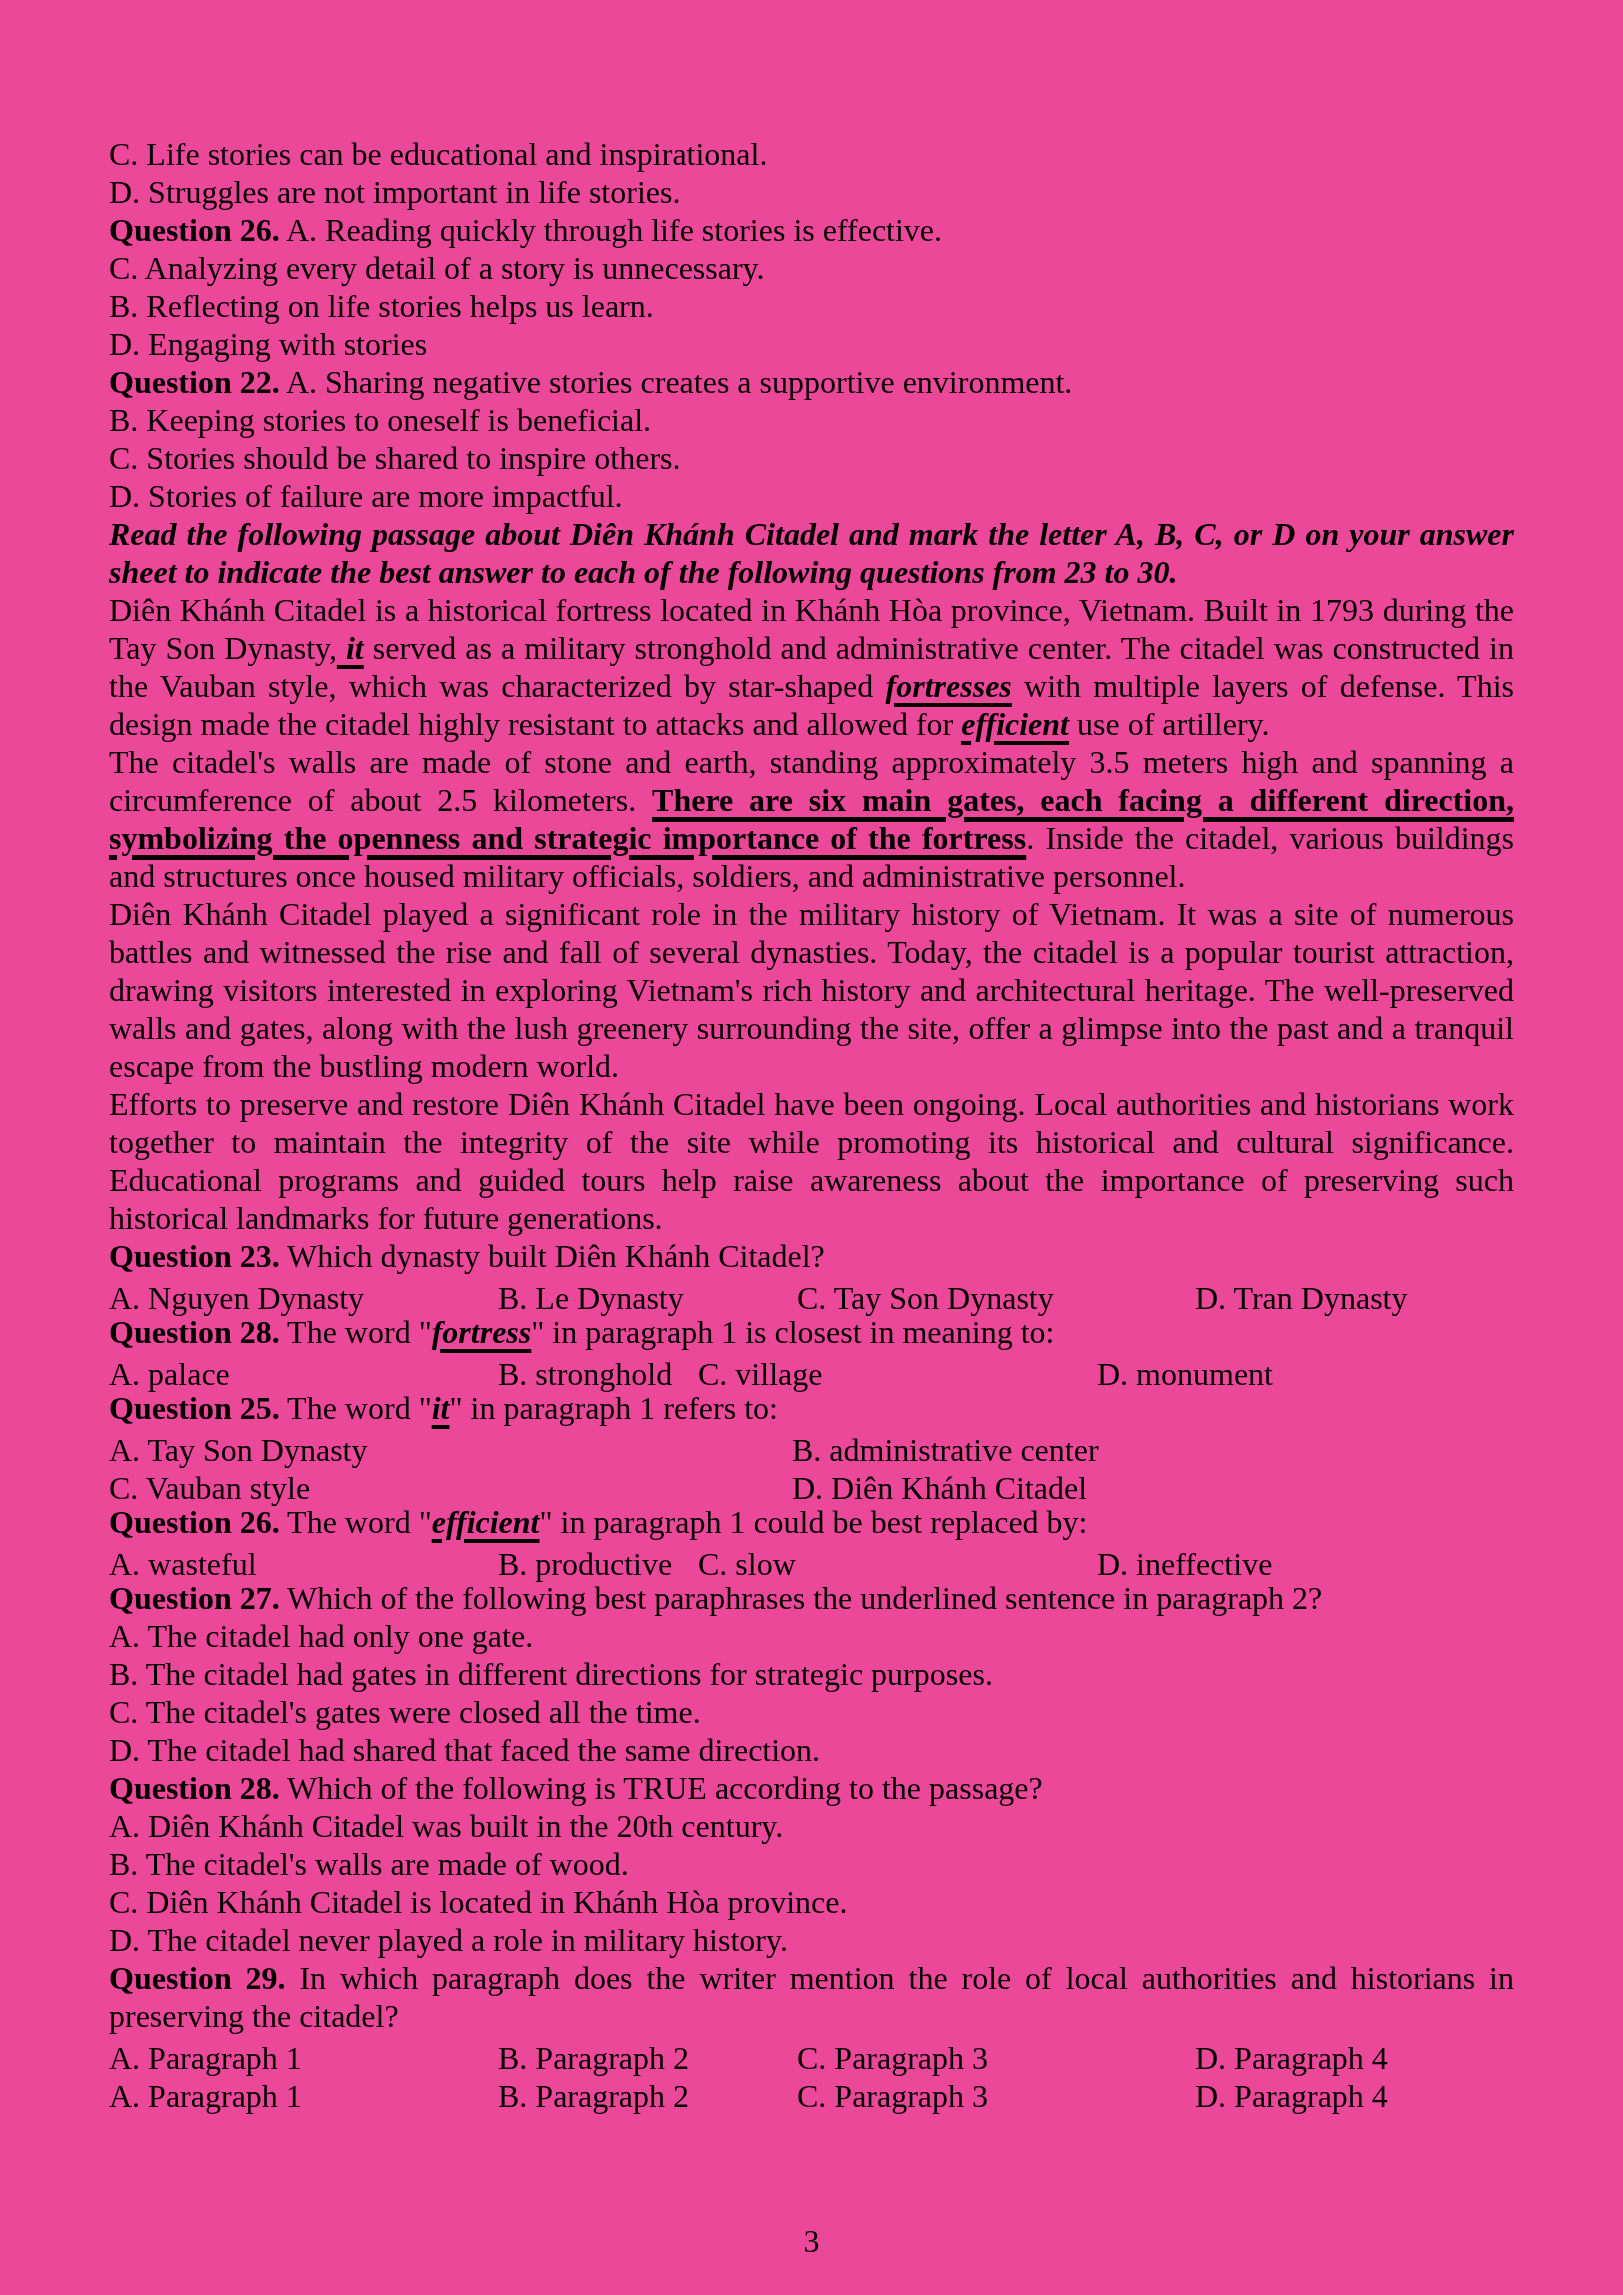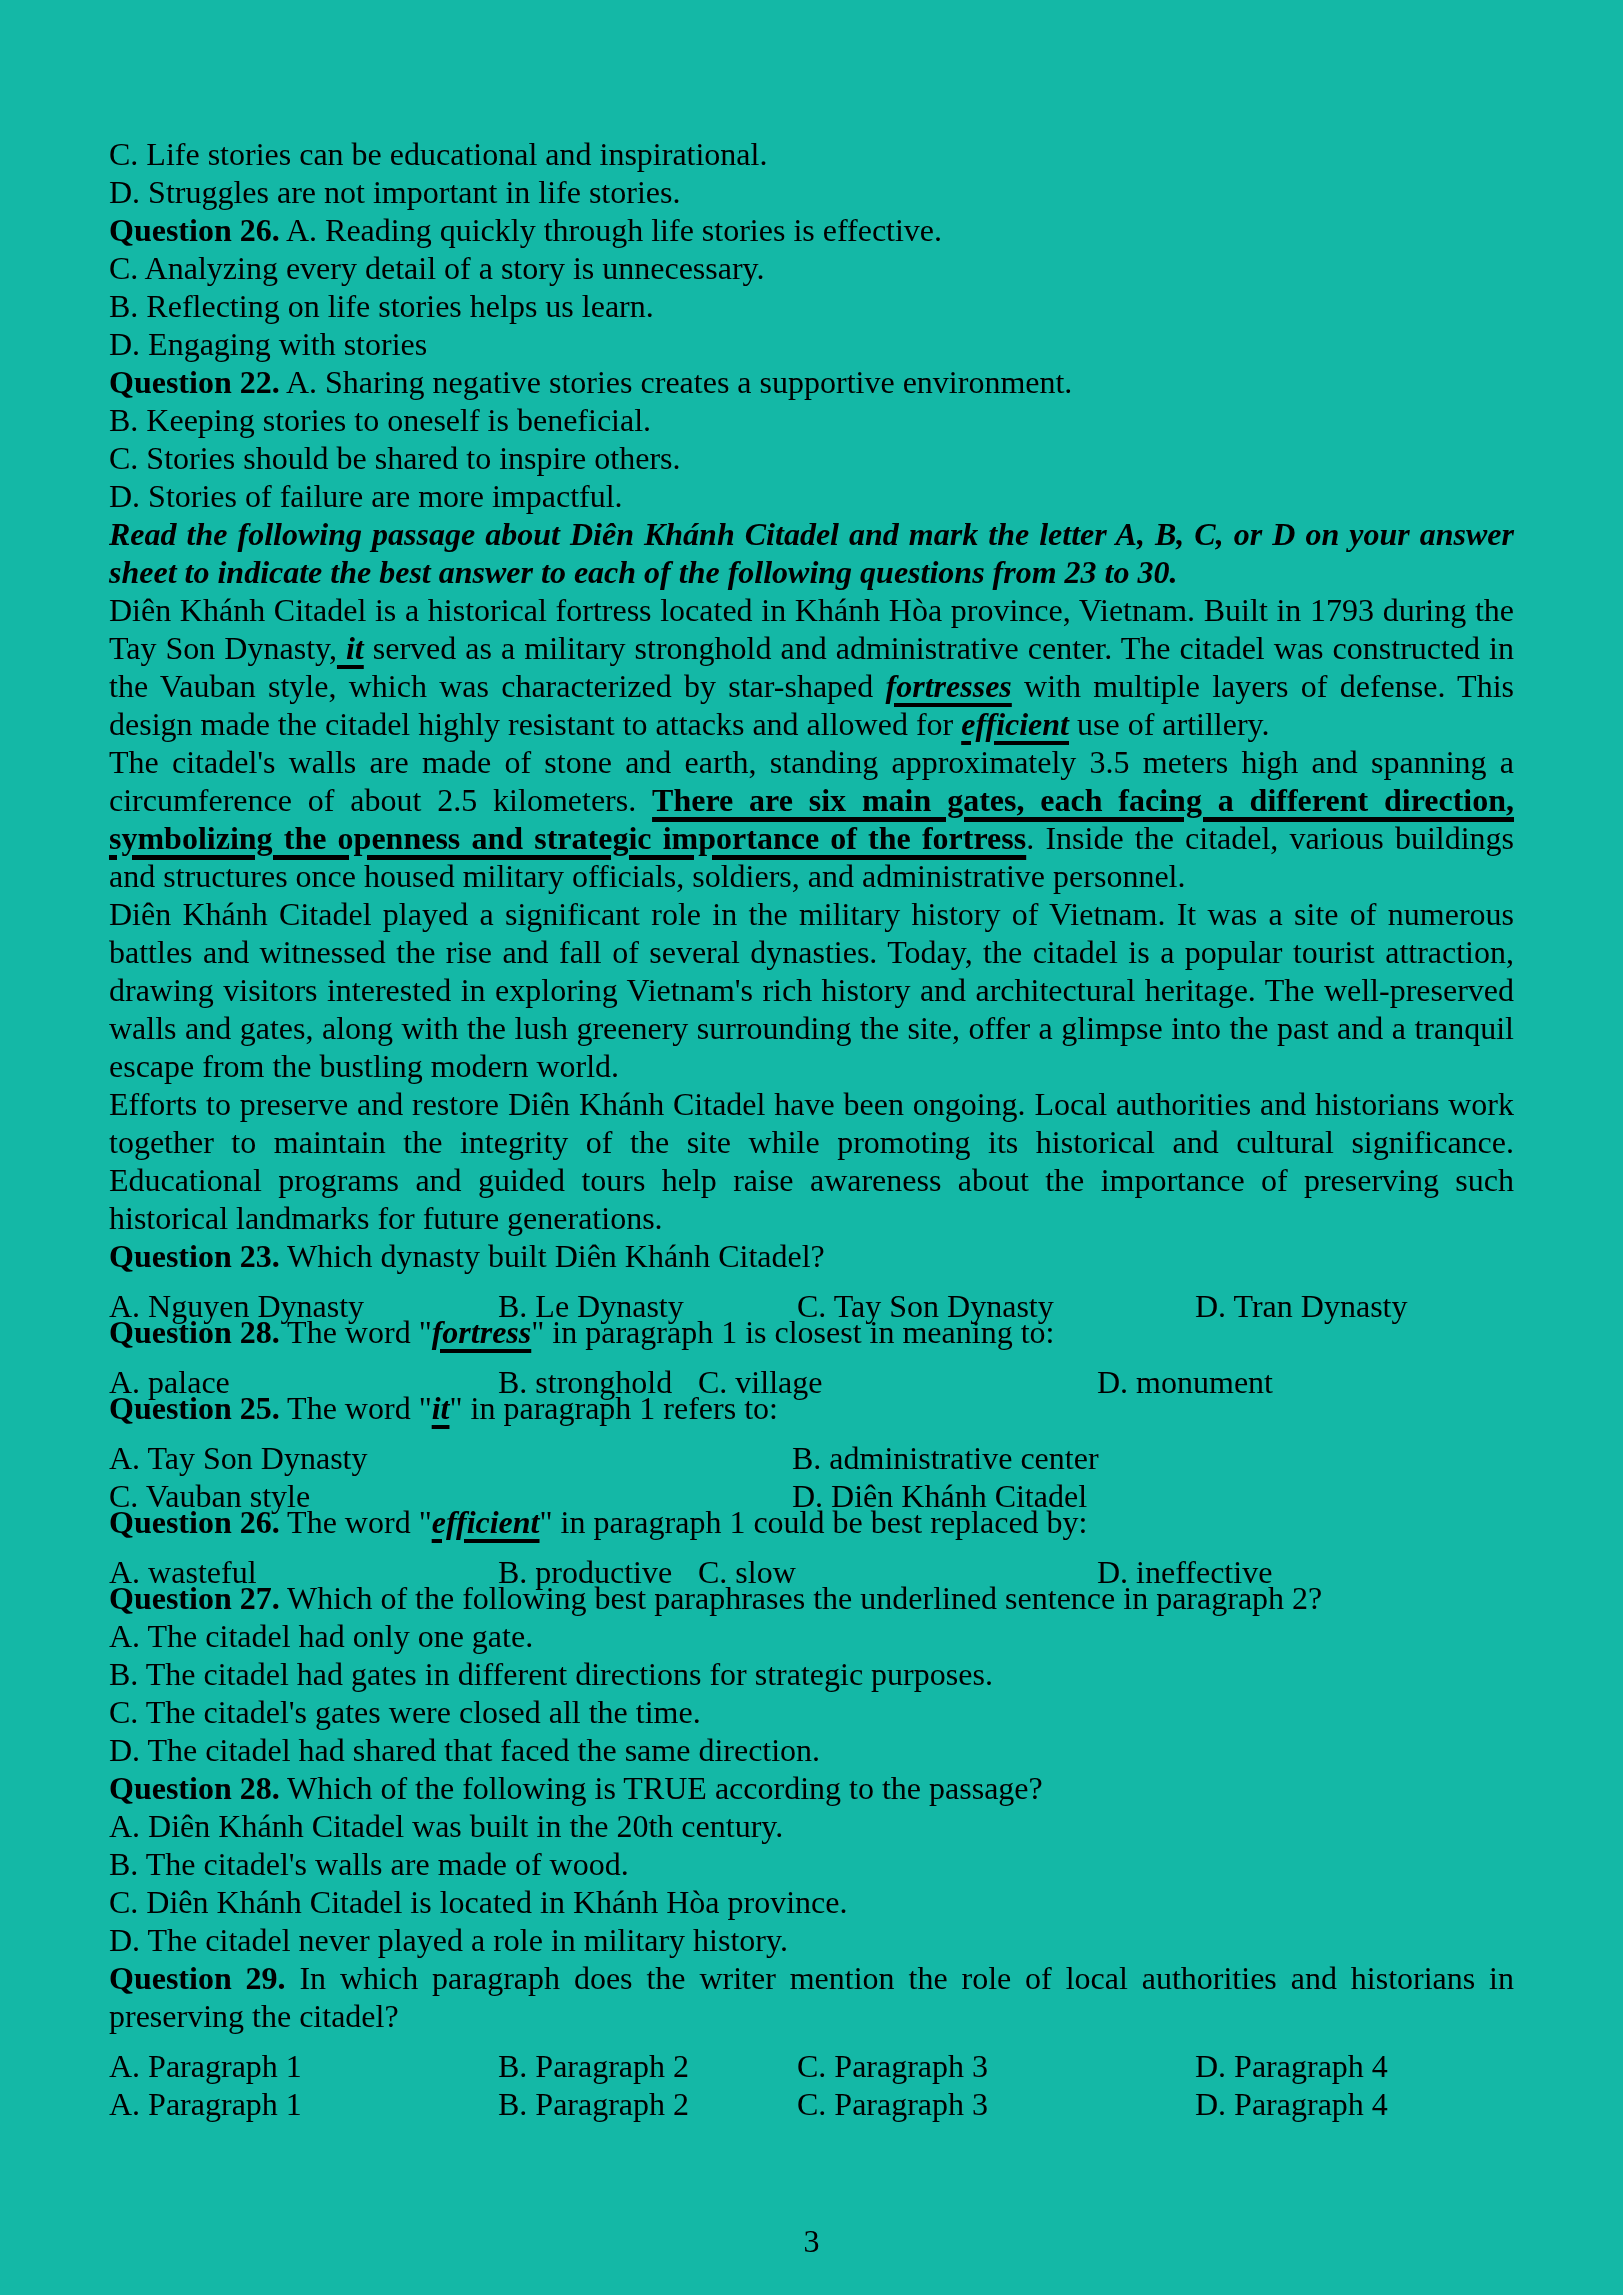--- a/index.html
+++ b/index.html
@@ -1,20 +1,20 @@
 <!DOCTYPE html>
 <html style="font-size:10.5px"><head>
 <meta charset="utf-8">
 <style>
   html, body { margin: 0; padding: 0; background: #ffffff; }
   .page {
     position: relative;
     width: 1623px;
     height: 2295px;
-    background: #14b8a6;
+    background: #ec4899;
     color: #000000;
     font-family: "Liberation Serif", "DejaVu Serif", serif;
     font-size: 32px;
     line-height: 38px;
     overflow: hidden;
   }
   .content {
     position: absolute;
     left: 109px;
     top: 135px;
@@ -30,21 +30,21 @@
     text-decoration-thickness: 3.9px;
     text-underline-offset: 5.9px;
   }
   .bu {
     font-weight: 700;
     text-decoration: underline;
     text-decoration-thickness: 4.6px;
     text-underline-offset: 5.9px;
   }
   .optrow { position: relative; height: 38px; }
-  .optrow > span { position: absolute; top: 12px; white-space: nowrap; text-align: right; }
+  .optrow > span { position: absolute; top: 4px; white-space: nowrap; text-align: right; }
   .posA      { left: 0; }
   .posB      { left: 389px; }
   .posC-wide { left: 688px; }
   .posD-wide { left: 1086px; }
   .posC-near { left: 589px; }
   .posD-near { left: 988px; }
   .posHalf   { left: 683px; }
   .pagenum {
     position: absolute;
     left: 0; right: 0;

